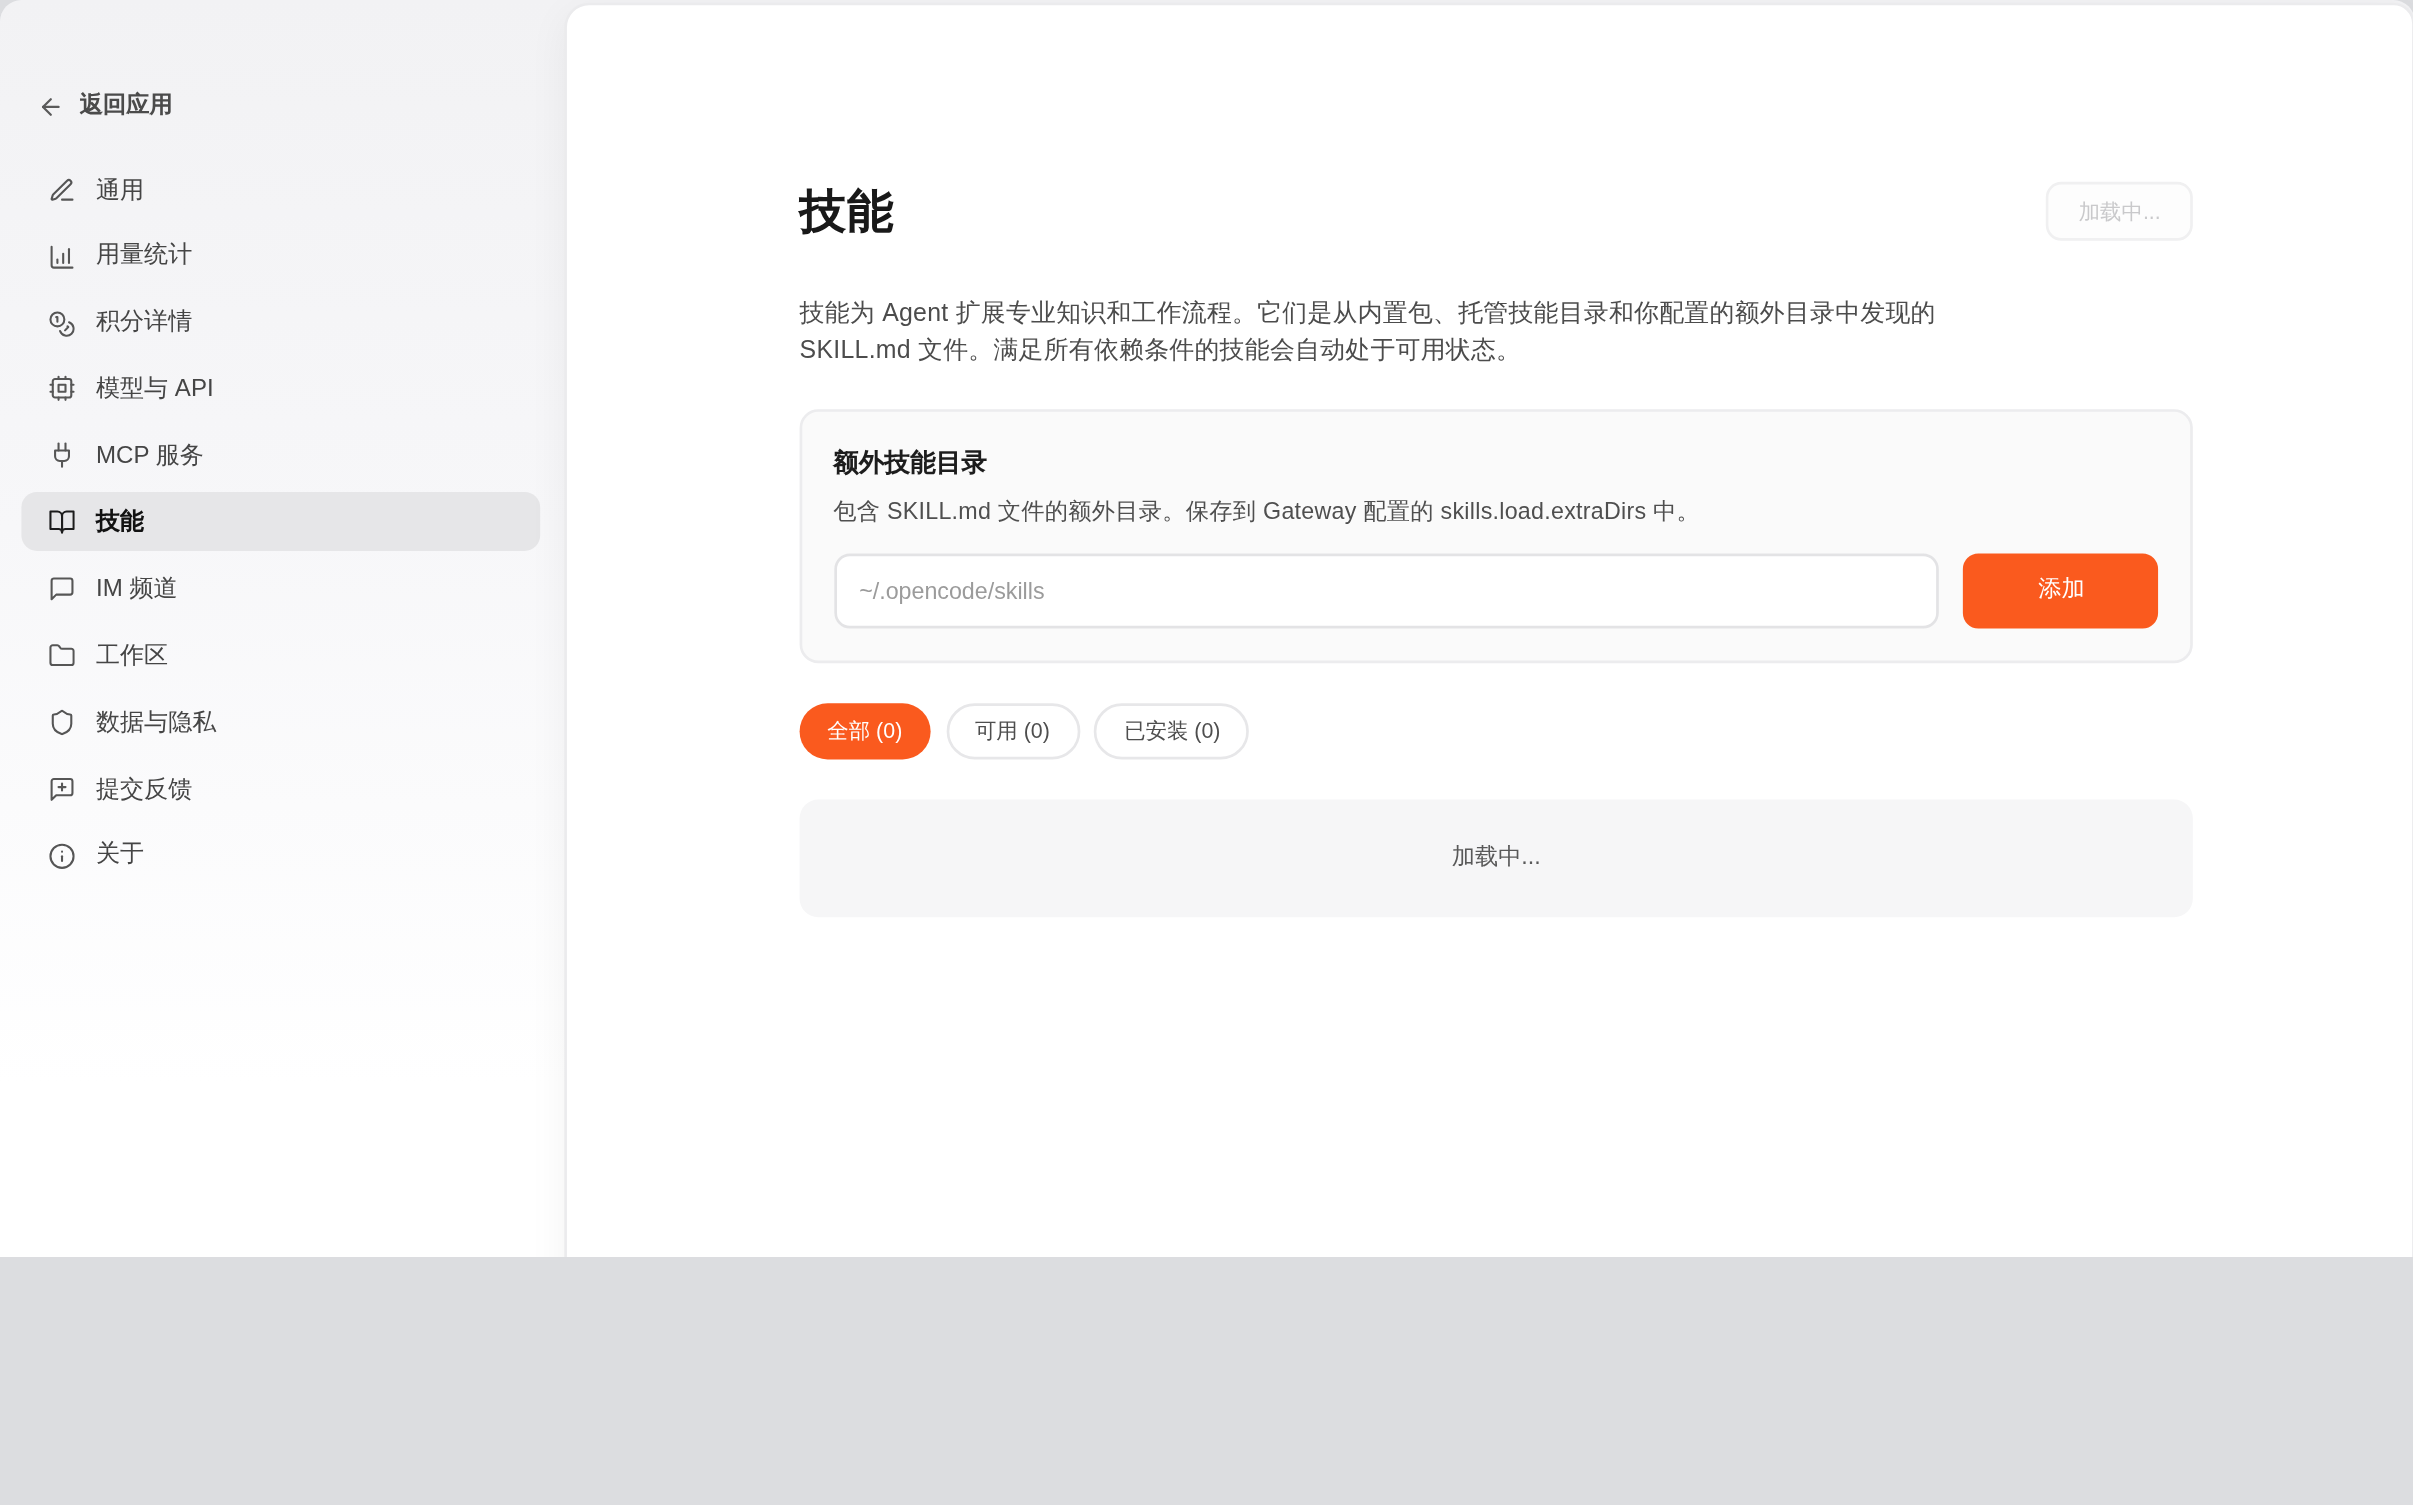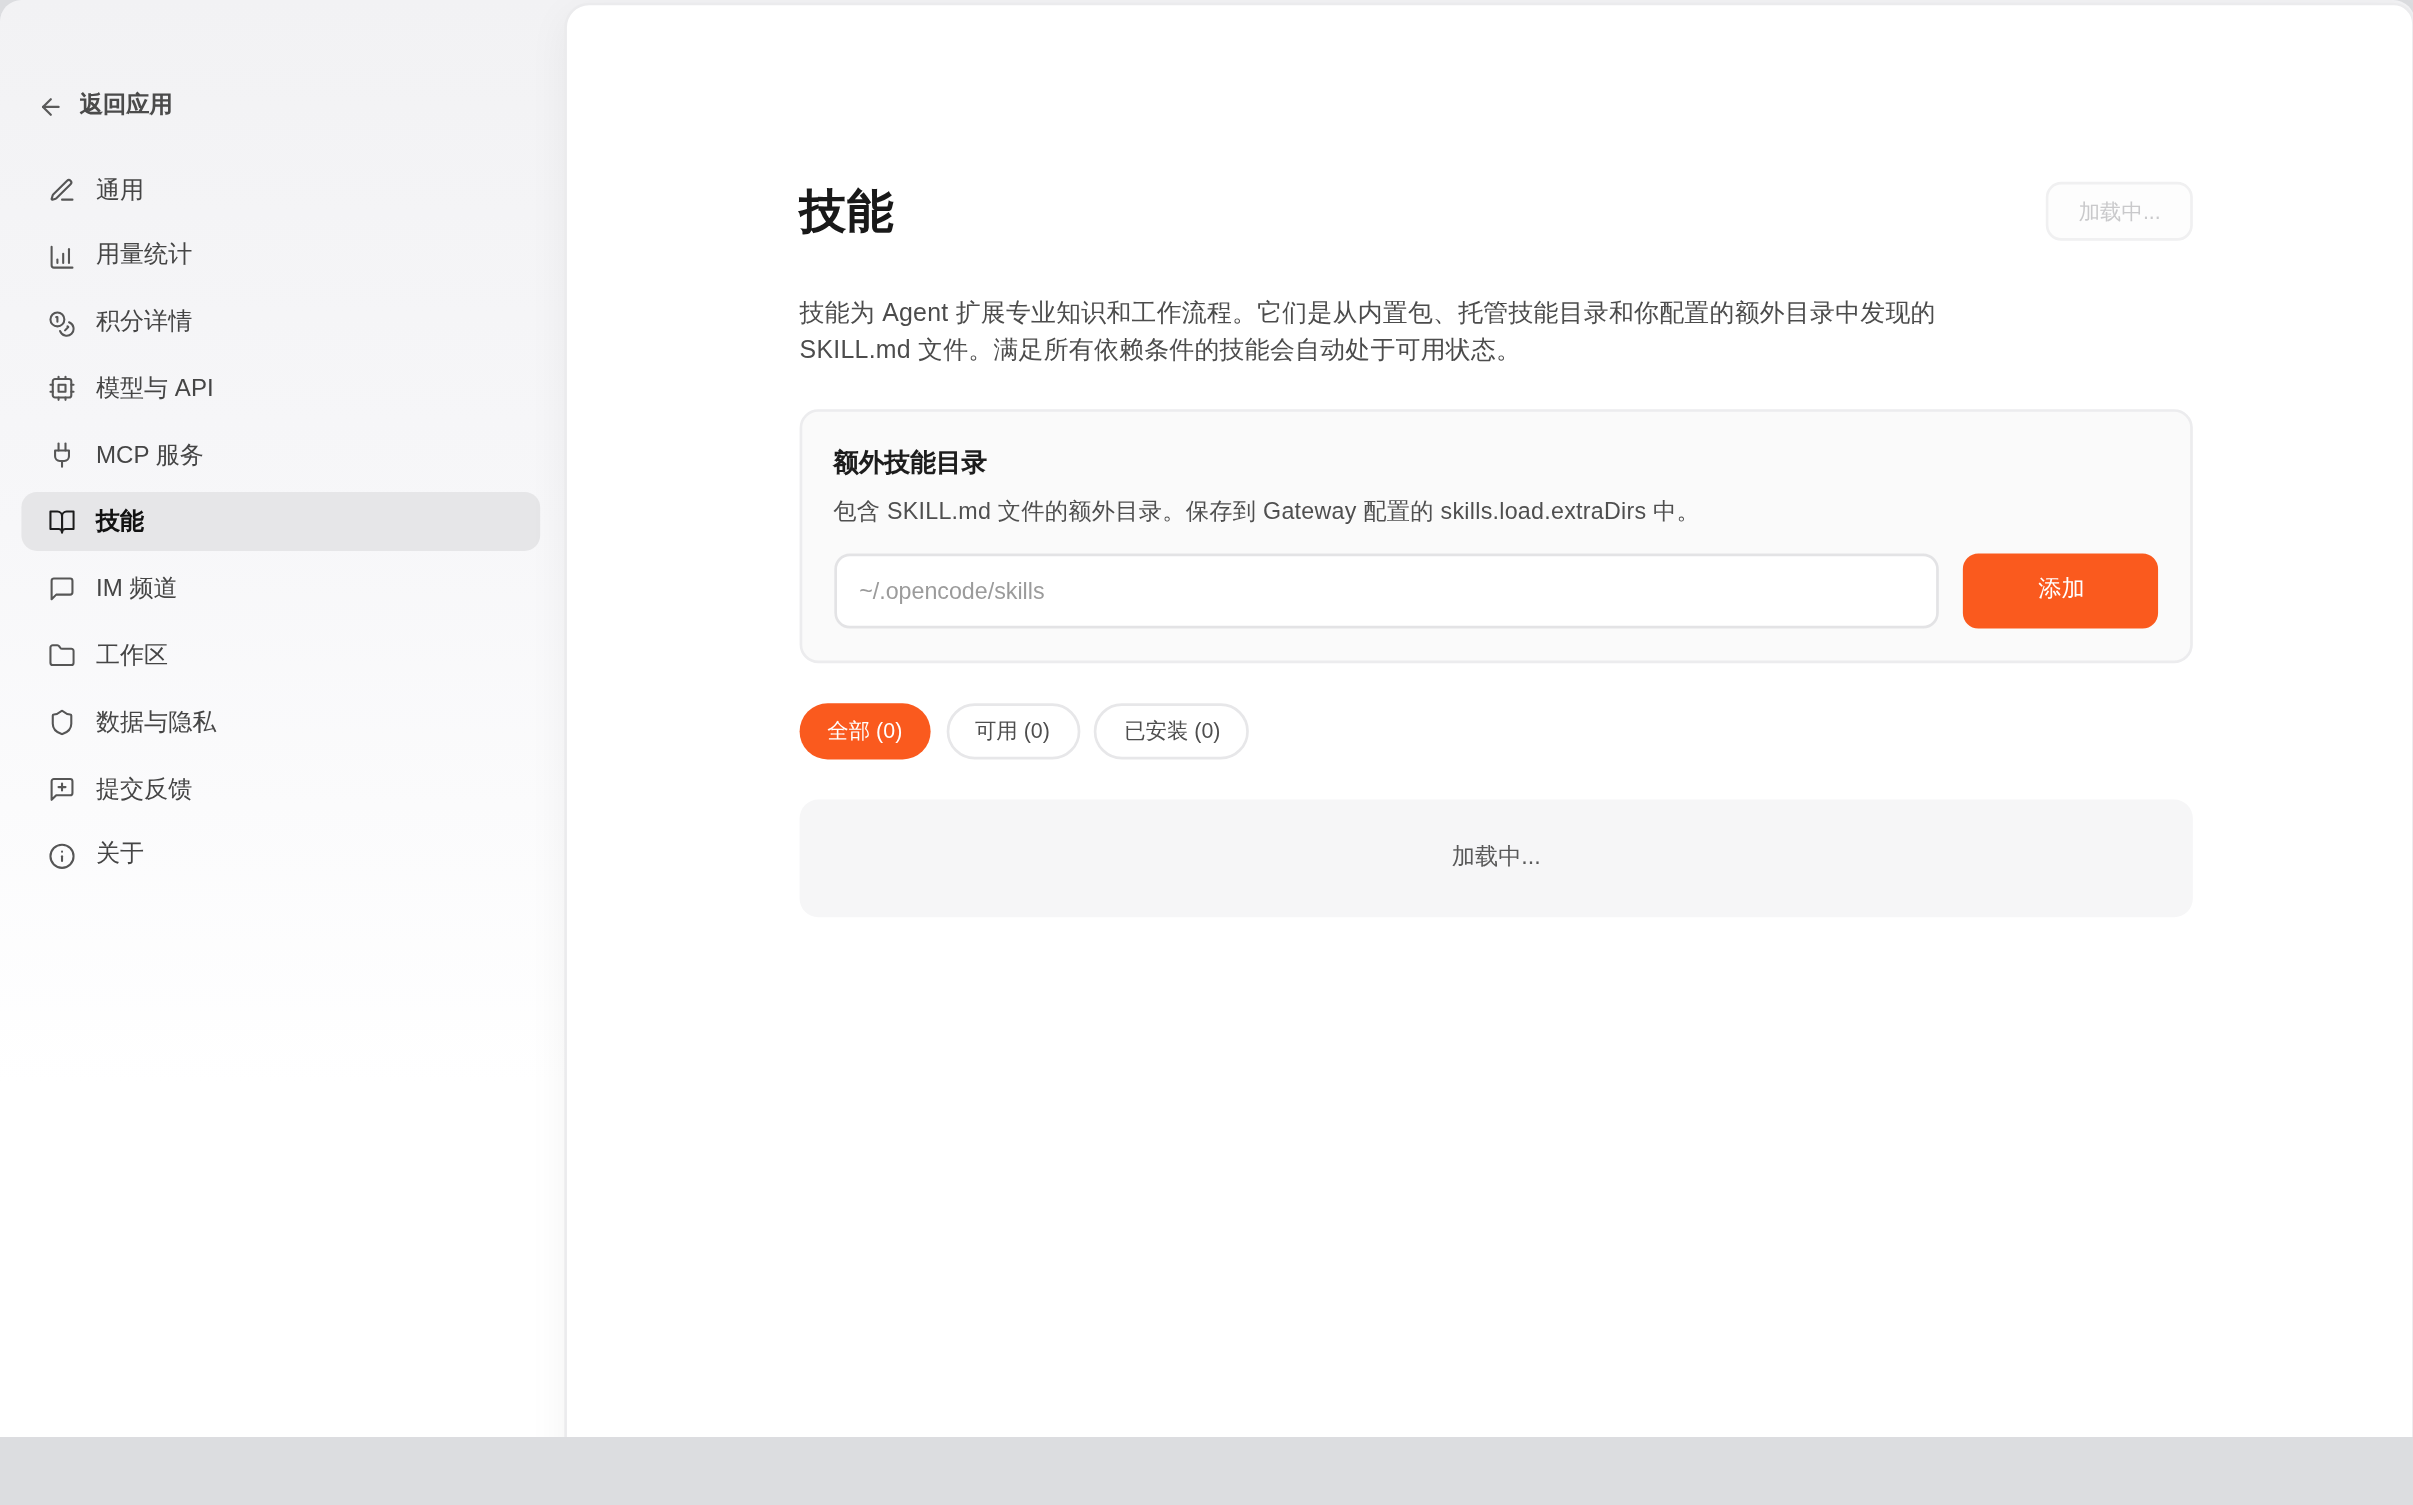--- a/index.html
+++ b/index.html
@@ -1,17 +1,17 @@
 <!DOCTYPE html>
 <html style="font-size:9.3px"><head>
 <meta charset="utf-8">
 <style>
   html,body{margin:0;padding:0;}
   body{width:2413px;height:1505px;overflow:hidden;background:#dcdde0;font-family:"Liberation Sans","DejaVu Sans",sans-serif;}
-  .viewport{position:relative;width:2413px;height:1437px;overflow:hidden;}
+  .viewport{position:relative;width:2413px;height:1257px;overflow:hidden;}
   .stage{position:absolute;left:0;top:0;width:903px;height:563px;transform:scale(2.6742);transform-origin:0 0;}
   .stage *{box-sizing:border-box;}
 
   .corner-dark{position:absolute;right:0;bottom:0;width:5.2px;height:4.6px;background:#23262b;}
   .window{position:absolute;inset:0;background:linear-gradient(180deg,#f2f2f4 0%,#f7f7f9 35%,#ffffff 72%);border-radius:8px 8px 5.8px 0;}
 
   
   .sidebar{position:absolute;left:0;top:0;width:211px;height:100%;}
   .back-row{position:absolute;top:34px;left:14px;display:flex;align-items:center;gap:5.8px;font-size:8.7px;font-weight:600;color:#4b4b4b;cursor:pointer;}
   .back-row svg{display:block;color:#5a5a5a;}

